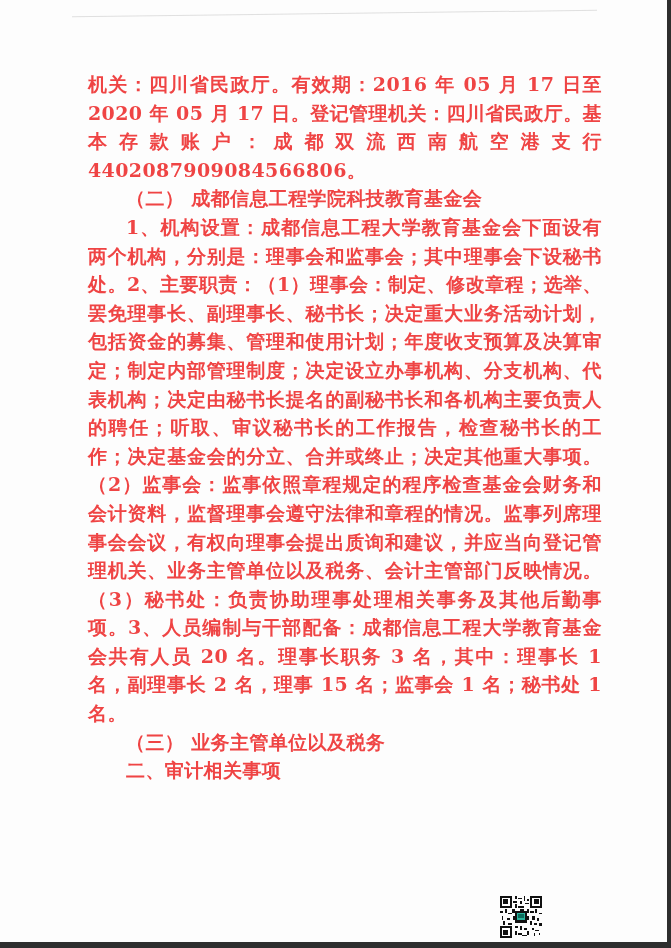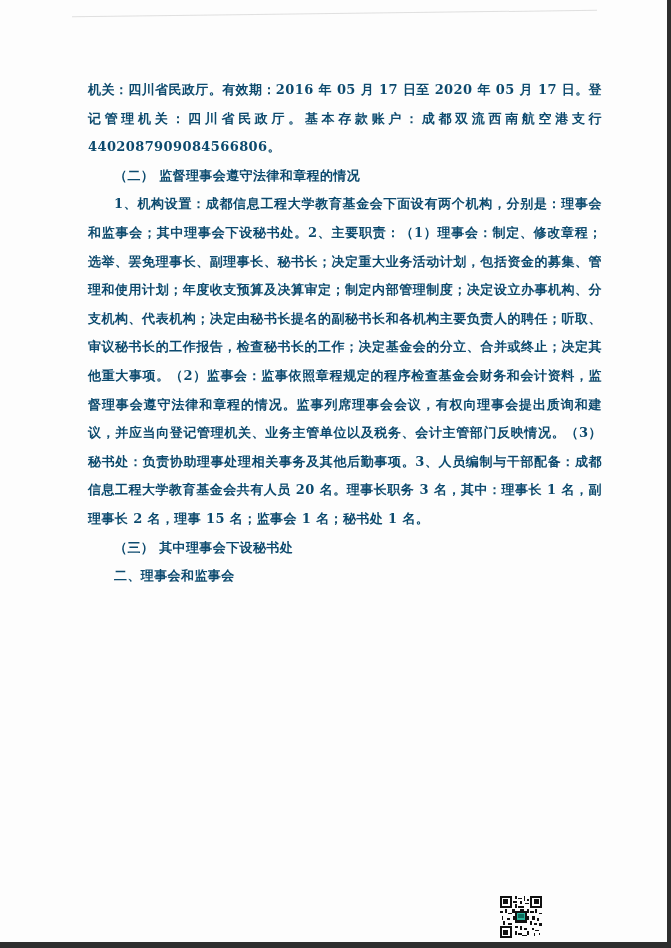--- a/index.html
+++ b/index.html
@@ -32,24 +32,24 @@
   .scan-line {
     position: absolute;
     left: 72px; top: 13px;
     width: 525px; height: 1px;
     background: rgba(170,170,170,0.35);
     transform: rotate(-0.7deg);
   }
   .text-block {
     position: absolute;
     left: 88px;
-    top: 76px;
+    top: 70px;
     width: 514px;
-    color: #0c4a6e;
-    font-size: 13px;
+    color: #ef4444;
+    font-size: 19px;
     line-height: 28.6px;
     text-align: justify;
     text-justify: inter-ideograph;
     letter-spacing: 0.4px;
   }
   .text-block p {
     margin: 0;
     text-indent: 2em;
     font-weight: 600;
   }
@@ -69,24 +69,24 @@
 </style>
 </head>
 <body>
 
 <div class="scan-page">
 
   <div class="scan-line"></div>
 
   <div class="text-block">
     <p class="no-indent">机关：四川省民政厅。有效期：2016 年 05 月 17 日至 2020 年 05 月 17 日。登记管理机关：四川省民政厅。基本存款账户：成都双流西南航空港支行 4402087909084566806。</p>
-    <p class="heading">（二） 监督理事会遵守法律和章程的情况</p>
+    <p class="heading">（二） 成都信息工程学院科技教育基金会</p>
     <p>1、机构设置：成都信息工程大学教育基金会下面设有两个机构，分别是：理事会和监事会；其中理事会下设秘书处。2、主要职责：（1）理事会：制定、修改章程；选举、罢免理事长、副理事长、秘书长；决定重大业务活动计划，包括资金的募集、管理和使用计划；年度收支预算及决算审定；制定内部管理制度；决定设立办事机构、分支机构、代表机构；决定由秘书长提名的副秘书长和各机构主要负责人的聘任；听取、审议秘书长的工作报告，检查秘书长的工作；决定基金会的分立、合并或终止；决定其他重大事项。（2）监事会：监事依照章程规定的程序检查基金会财务和会计资料，监督理事会遵守法律和章程的情况。监事列席理事会会议，有权向理事会提出质询和建议，并应当向登记管理机关、业务主管单位以及税务、会计主管部门反映情况。（3）秘书处：负责协助理事处理相关事务及其他后勤事项。3、人员编制与干部配备：成都信息工程大学教育基金会共有人员 20 名。理事长职务 3 名，其中：理事长 1 名，副理事长 2 名，理事 15 名；监事会 1 名；秘书处 1 名。</p>
-    <p class="heading">（三） 其中理事会下设秘书处</p>
-    <p class="heading">二、理事会和监事会</p>
+    <p class="heading">（三） 业务主管单位以及税务</p>
+    <p class="heading">二、审计相关事项</p>
   </div>
 
   <div class="qr-stamp">
     <svg width="42" height="42" viewBox="0 0 25 25" xmlns="http://www.w3.org/2000/svg" shape-rendering="crispEdges">
 
       <rect x="0" y="0" width="7" height="7" fill="#111"></rect>
       <rect x="1" y="1" width="5" height="5" fill="#fff"></rect>
       <rect x="2" y="2" width="3" height="3" fill="#111"></rect>
       <rect x="18" y="0" width="7" height="7" fill="#111"></rect>
       <rect x="19" y="1" width="5" height="5" fill="#fff"></rect>

